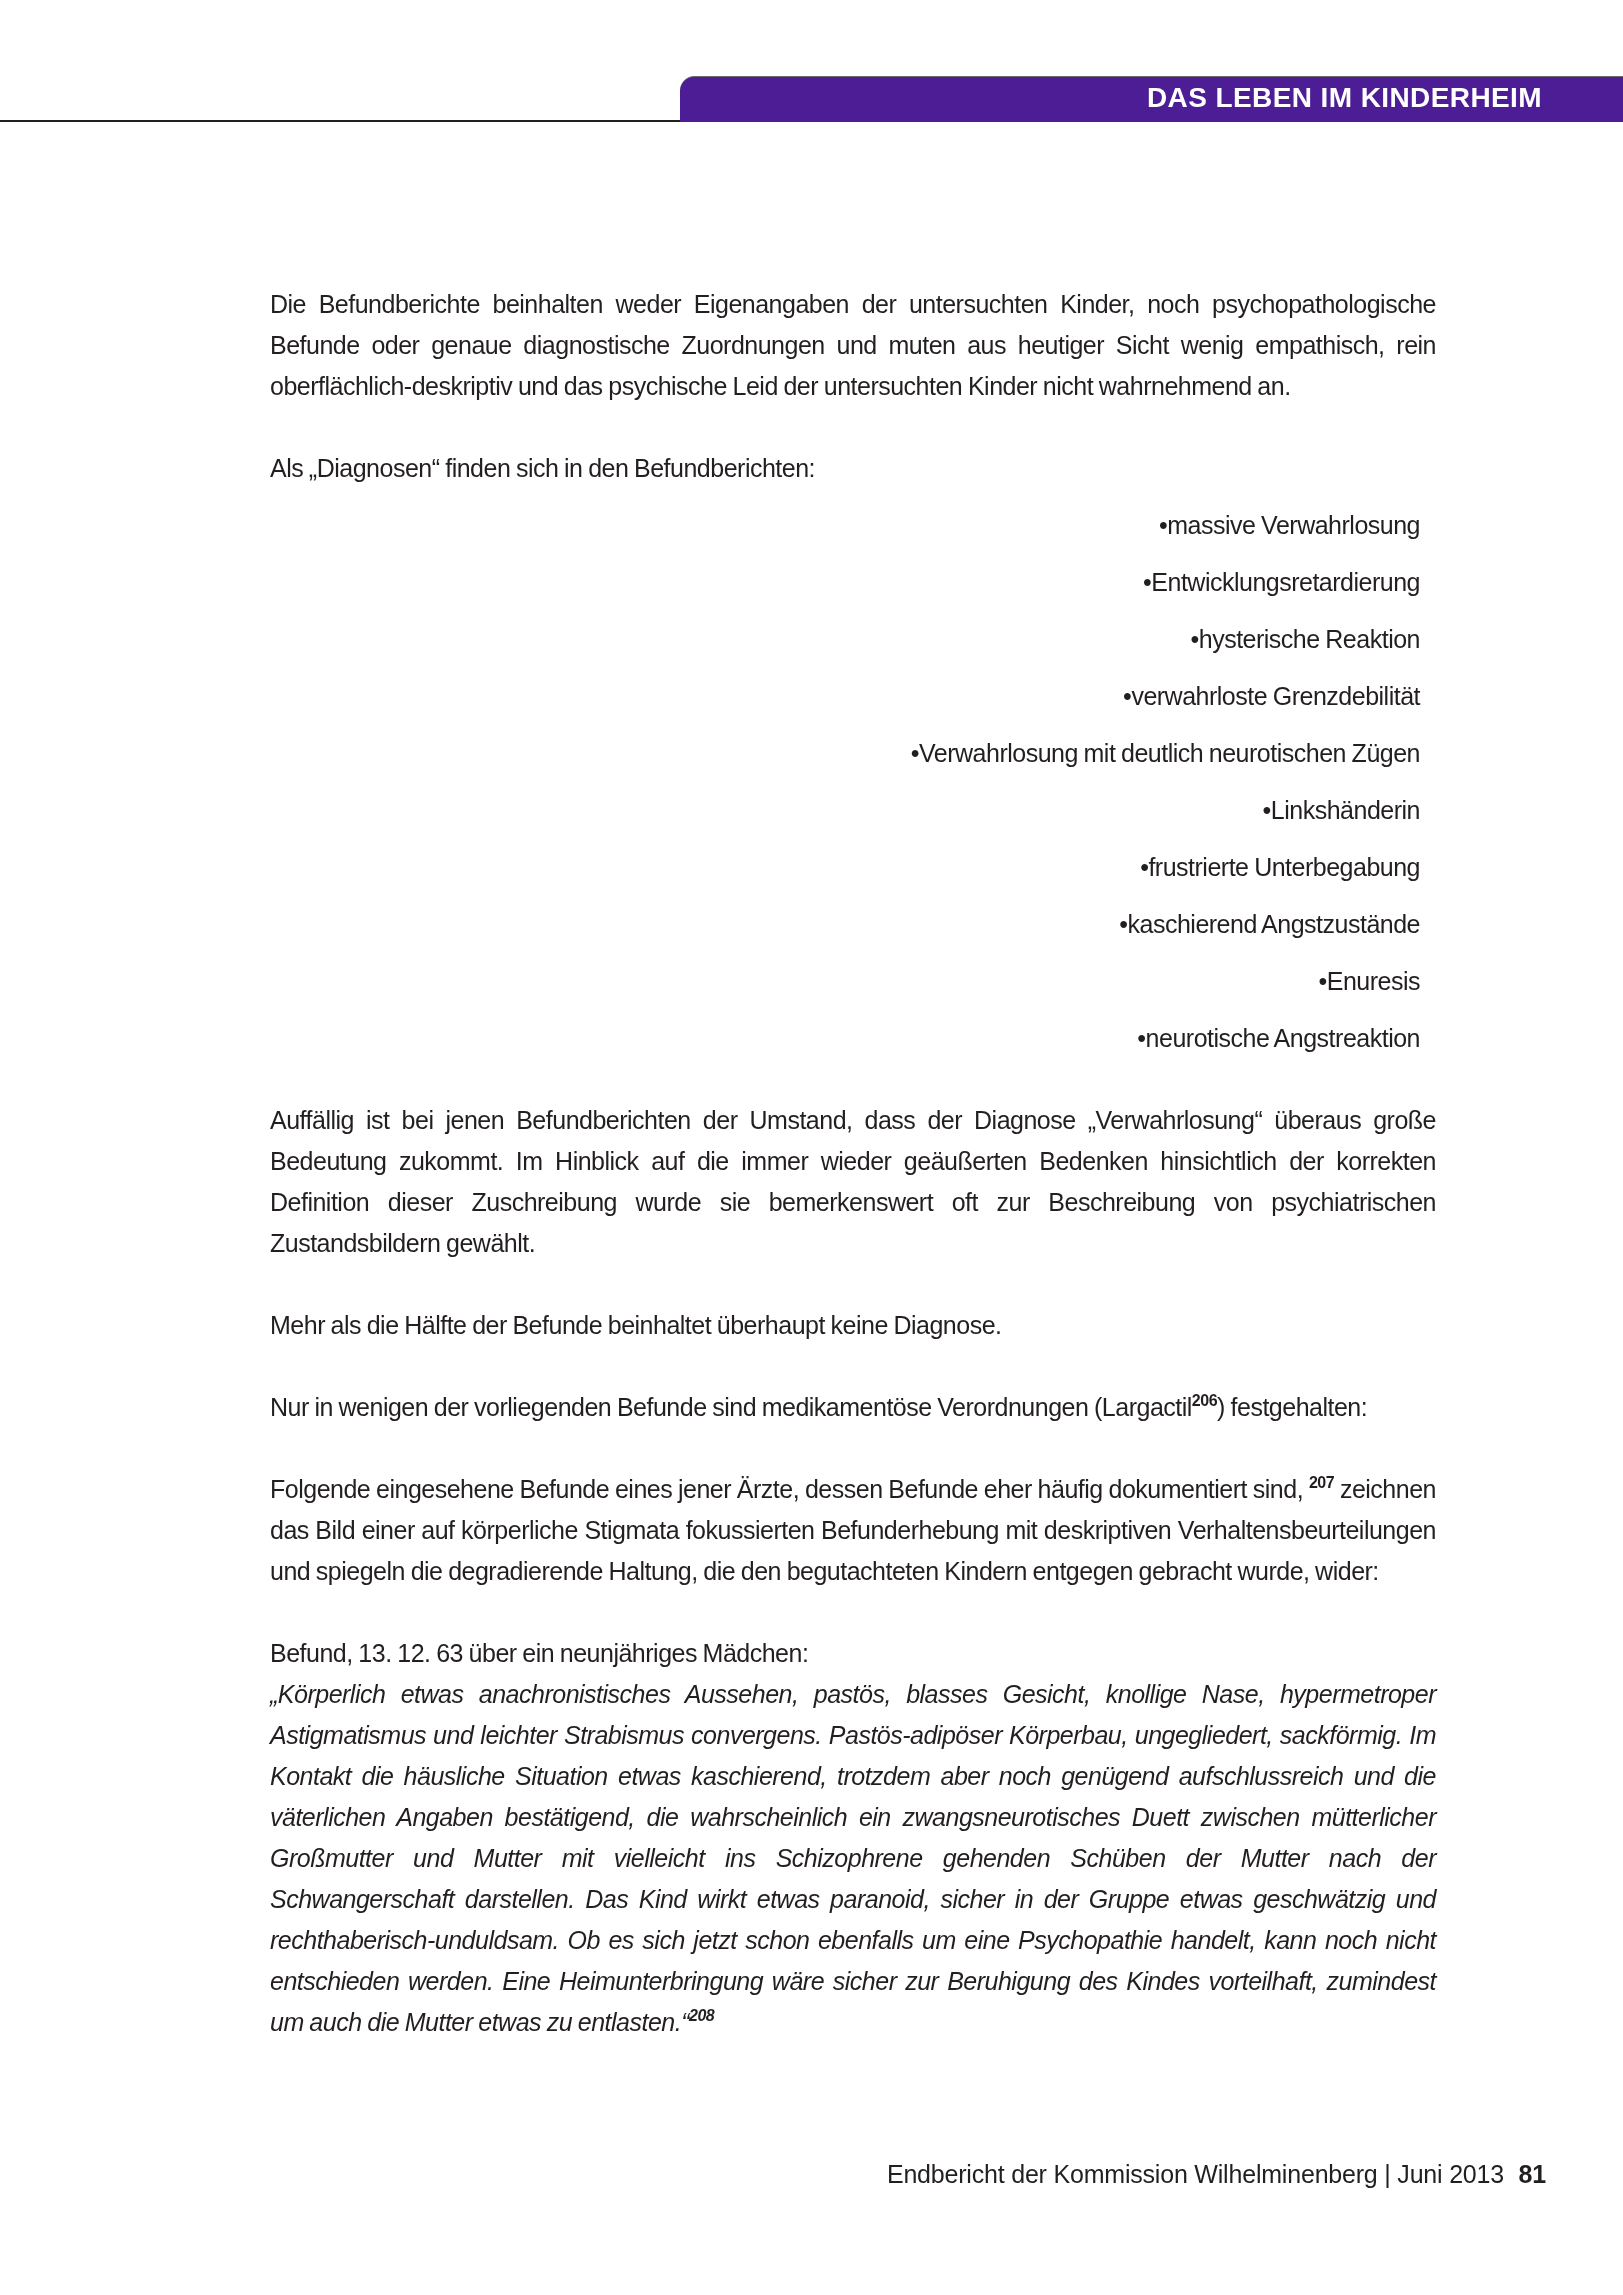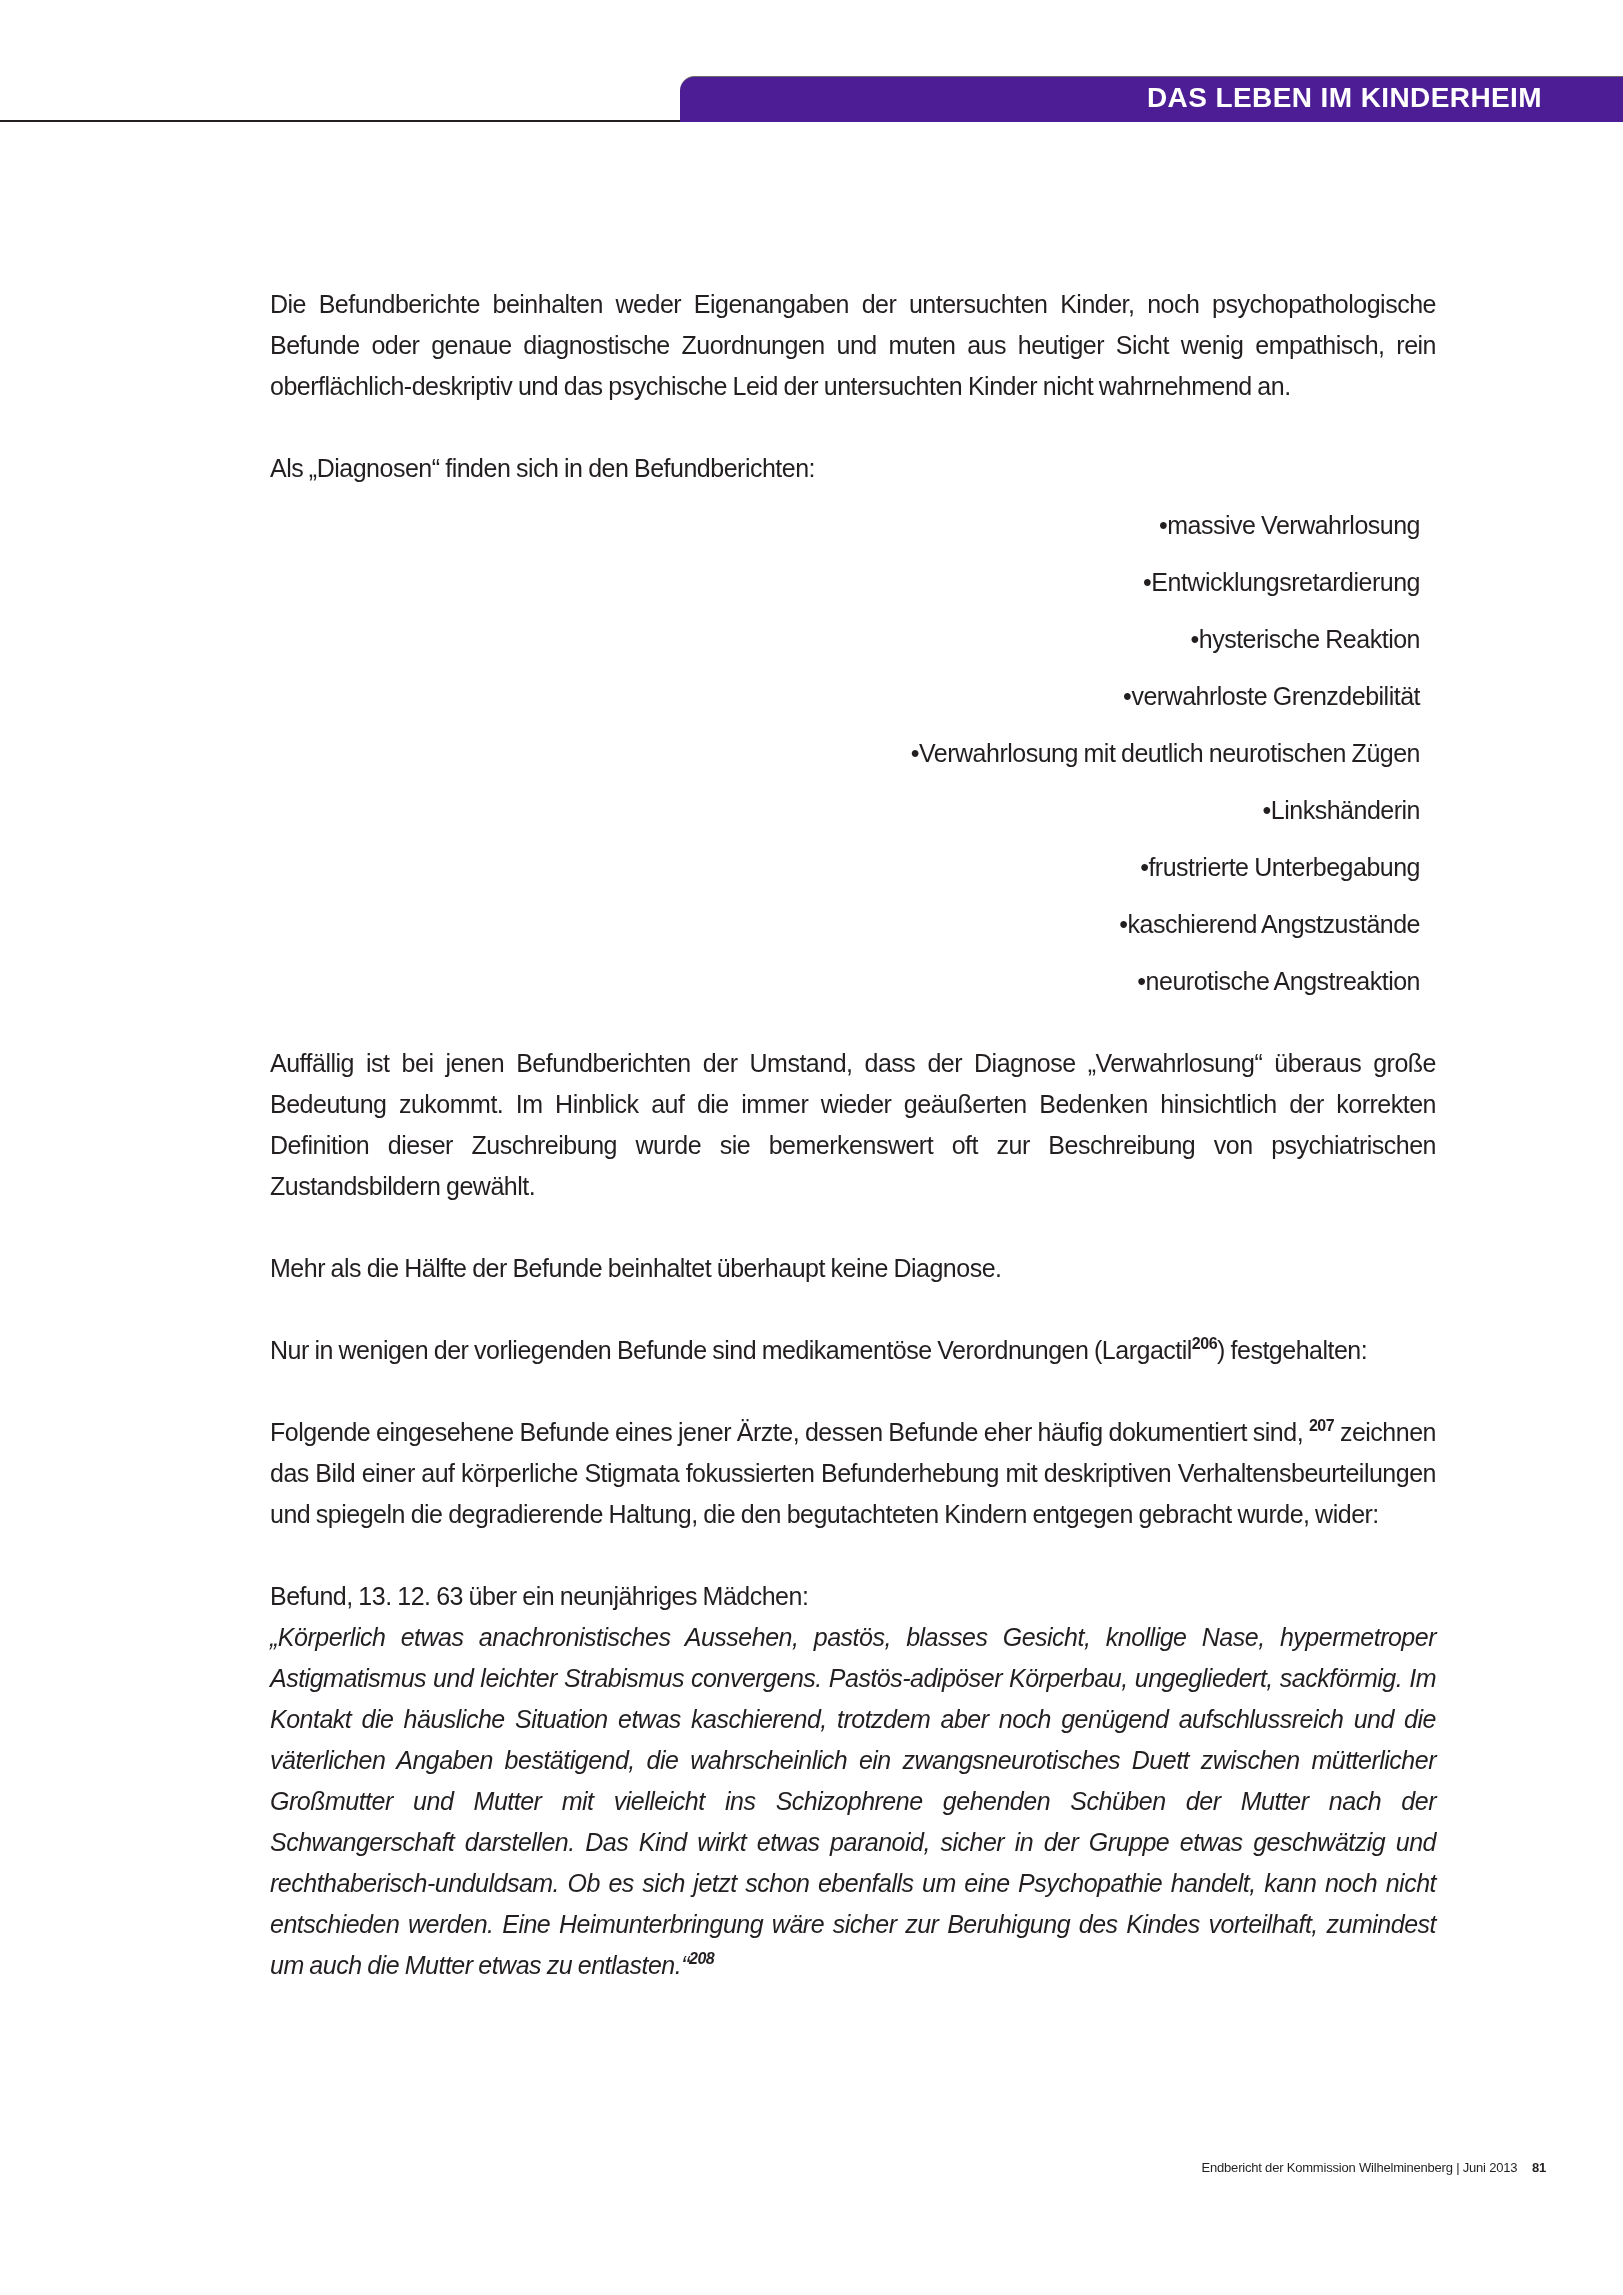--- a/index.html
+++ b/index.html
@@ -83,21 +83,21 @@
       line-height: 0;
       vertical-align: 9.7px;
     }
     .quote {
       font-style: italic;
     }
     .footer {
       position: absolute;
       right: 77px;
       top: 2160px;
-      font-size: 13px;
+      font-size: 25px;
       color: #231f20;
       white-space: nowrap;
       letter-spacing: -0.2px;
     }
     .footer .page-num {
       font-weight: bold;
       margin-left: 14.6px;
     }
   </style>
 </head>
@@ -114,20 +114,21 @@
   <p class="tight">Als „Diagnosen“ finden sich in den Befundberichten:</p>
   <ul class="diag-list" id="diag-list">
       <li><span class="bullet">•</span><span>massive Verwahrlosung</span></li>
       <li><span class="bullet">•</span><span>Entwicklungsretardierung</span></li>
       <li><span class="bullet">•</span><span>hysterische Reaktion</span></li>
       <li><span class="bullet">•</span><span>verwahrloste Grenzdebilität</span></li>
       <li><span class="bullet">•</span><span>Verwahrlosung mit deutlich neurotischen Zügen</span></li>
       <li><span class="bullet">•</span><span>Linkshänderin</span></li>
       <li><span class="bullet">•</span><span>frustrierte Unterbegabung</span></li>
       <li><span class="bullet">•</span><span>kaschierend Angstzustände</span></li>
+      <li><span class="bullet">•</span><span>Enuresis</span></li>
       <li><span class="bullet">•</span><span>neurotische Angstreaktion</span></li>
     </ul>
 
   <p>Auffällig ist bei jenen Befundberichten der Umstand, dass der Diagnose „Verwahrlosung“ überaus große Bedeutung zukommt. Im Hinblick auf die immer wieder geäußerten Bedenken hinsichtlich der korrekten Definition dieser Zuschreibung wurde sie bemerkenswert oft zur Beschreibung von psychiatrischen Zustandsbildern gewählt.</p>
 
   <p>Mehr als die Hälfte der Befunde beinhaltet überhaupt keine Diagnose.</p>
 
   <p><span>Nur in wenigen der vorliegenden Befunde sind medikamentöse Verordnungen (Largactil</span><sup>206</sup><span>) festgehalten:</span></p>
 
   <p><span>Folgende eingesehene Befunde eines jener Ärzte, dessen Befunde eher häufig dokumentiert sind,</span> <sup>207</sup><span> zeichnen das Bild einer auf körperliche Stigmata fokussierten Befunderhebung mit deskriptiven Verhaltensbeurteilungen und spiegeln die degradierende Haltung, die den begutachteten Kindern entgegen gebracht wurde, wider:</span></p>

